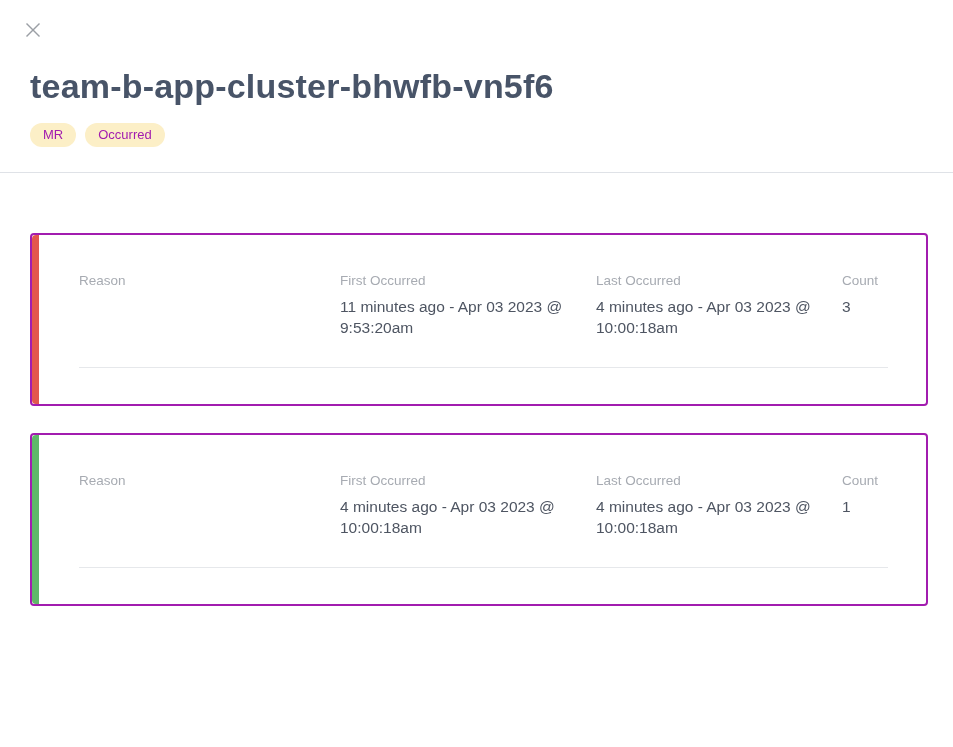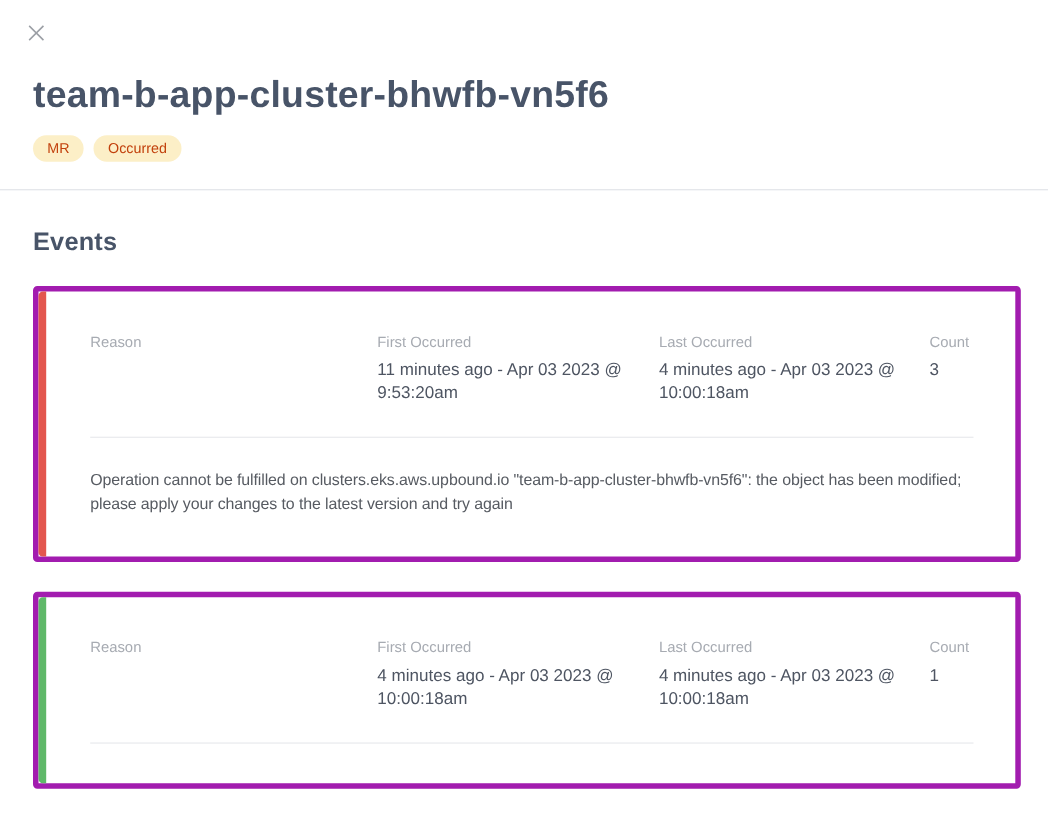--- a/index.html
+++ b/index.html
@@ -23,21 +23,21 @@
     margin: 28px 0 0 6px;
     font-size: 34px;
     font-weight: 800;
     letter-spacing: 0.2px;
     color: #485468;
   }
   .badge-row { margin: 17px 0 0 6px; display: flex; gap: 9px; }
   .badge {
     display: inline-block;
     background: #fcefc7;
-    color: #c2410c;
+    color: #a21caf;
     font-size: 13px;
     line-height: 1;
     padding: 5px 13px 6px;
     border-radius: 12px;
     white-space: nowrap;
   }
   .header-divider {
     border: none;
     border-top: 1px solid #dfe2e7;
     margin-top: 25px;
@@ -49,21 +49,21 @@
   .section-heading {
     font-size: 23px;
     font-weight: 800;
     color: #485468;
     letter-spacing: 0.2px;
   }
 
   .event-card {
     position: relative;
     margin-top: 27px;
-    border: 5px solid #a21caf;
+    border: 2px solid #a21caf;
     border-radius: 4px;
     padding: 38px 38px 36px 47px;
     background: #fff;
   }
   .status-bar {
     position: absolute;
     left: 0; top: 0; bottom: 0;
     width: 7px;
     border-radius: 4px 0 0 4px;
   }
@@ -115,21 +115,20 @@
 
   <div class="badge-row">
     <span class="badge">MR</span>
     <span class="badge">Occurred</span>
   </div>
 </header>
 
 <hr class="header-divider">
 
 <main class="events-section">
-  <h2 class="section-heading">Events</h2>
 
   <section class="event-card">
     <span class="status-bar" style="background-color: rgb(227, 86, 78);"></span>
     <div class="event-grid">
       <div class="cell">
         <div class="col-label">Reason</div>
       </div>
       <div class="cell">
         <div class="col-label">First Occurred</div>
         <div class="col-value">11 minutes ago - Apr 03 2023 @ 9:53:20am</div>
@@ -137,21 +136,20 @@
       <div class="cell">
         <div class="col-label">Last Occurred</div>
         <div class="col-value">4 minutes ago - Apr 03 2023 @ 10:00:18am</div>
       </div>
       <div class="cell count">
         <div class="col-label">Count</div>
         <div class="col-value">3</div>
       </div>
     </div>
     <hr class="card-divider">
-    <p class="event-message">Operation cannot be fulfilled on clusters.eks.aws.upbound.io "team-b-app-cluster-bhwfb-vn5f6": the object has been modified; please apply your changes to the latest version and try again</p>
   </section>
 
   <section class="event-card">
     <span class="status-bar" style="background-color: rgb(95, 184, 105);"></span>
     <div class="event-grid">
       <div class="cell">
         <div class="col-label">Reason</div>
       </div>
       <div class="cell">
         <div class="col-label">First Occurred</div>

